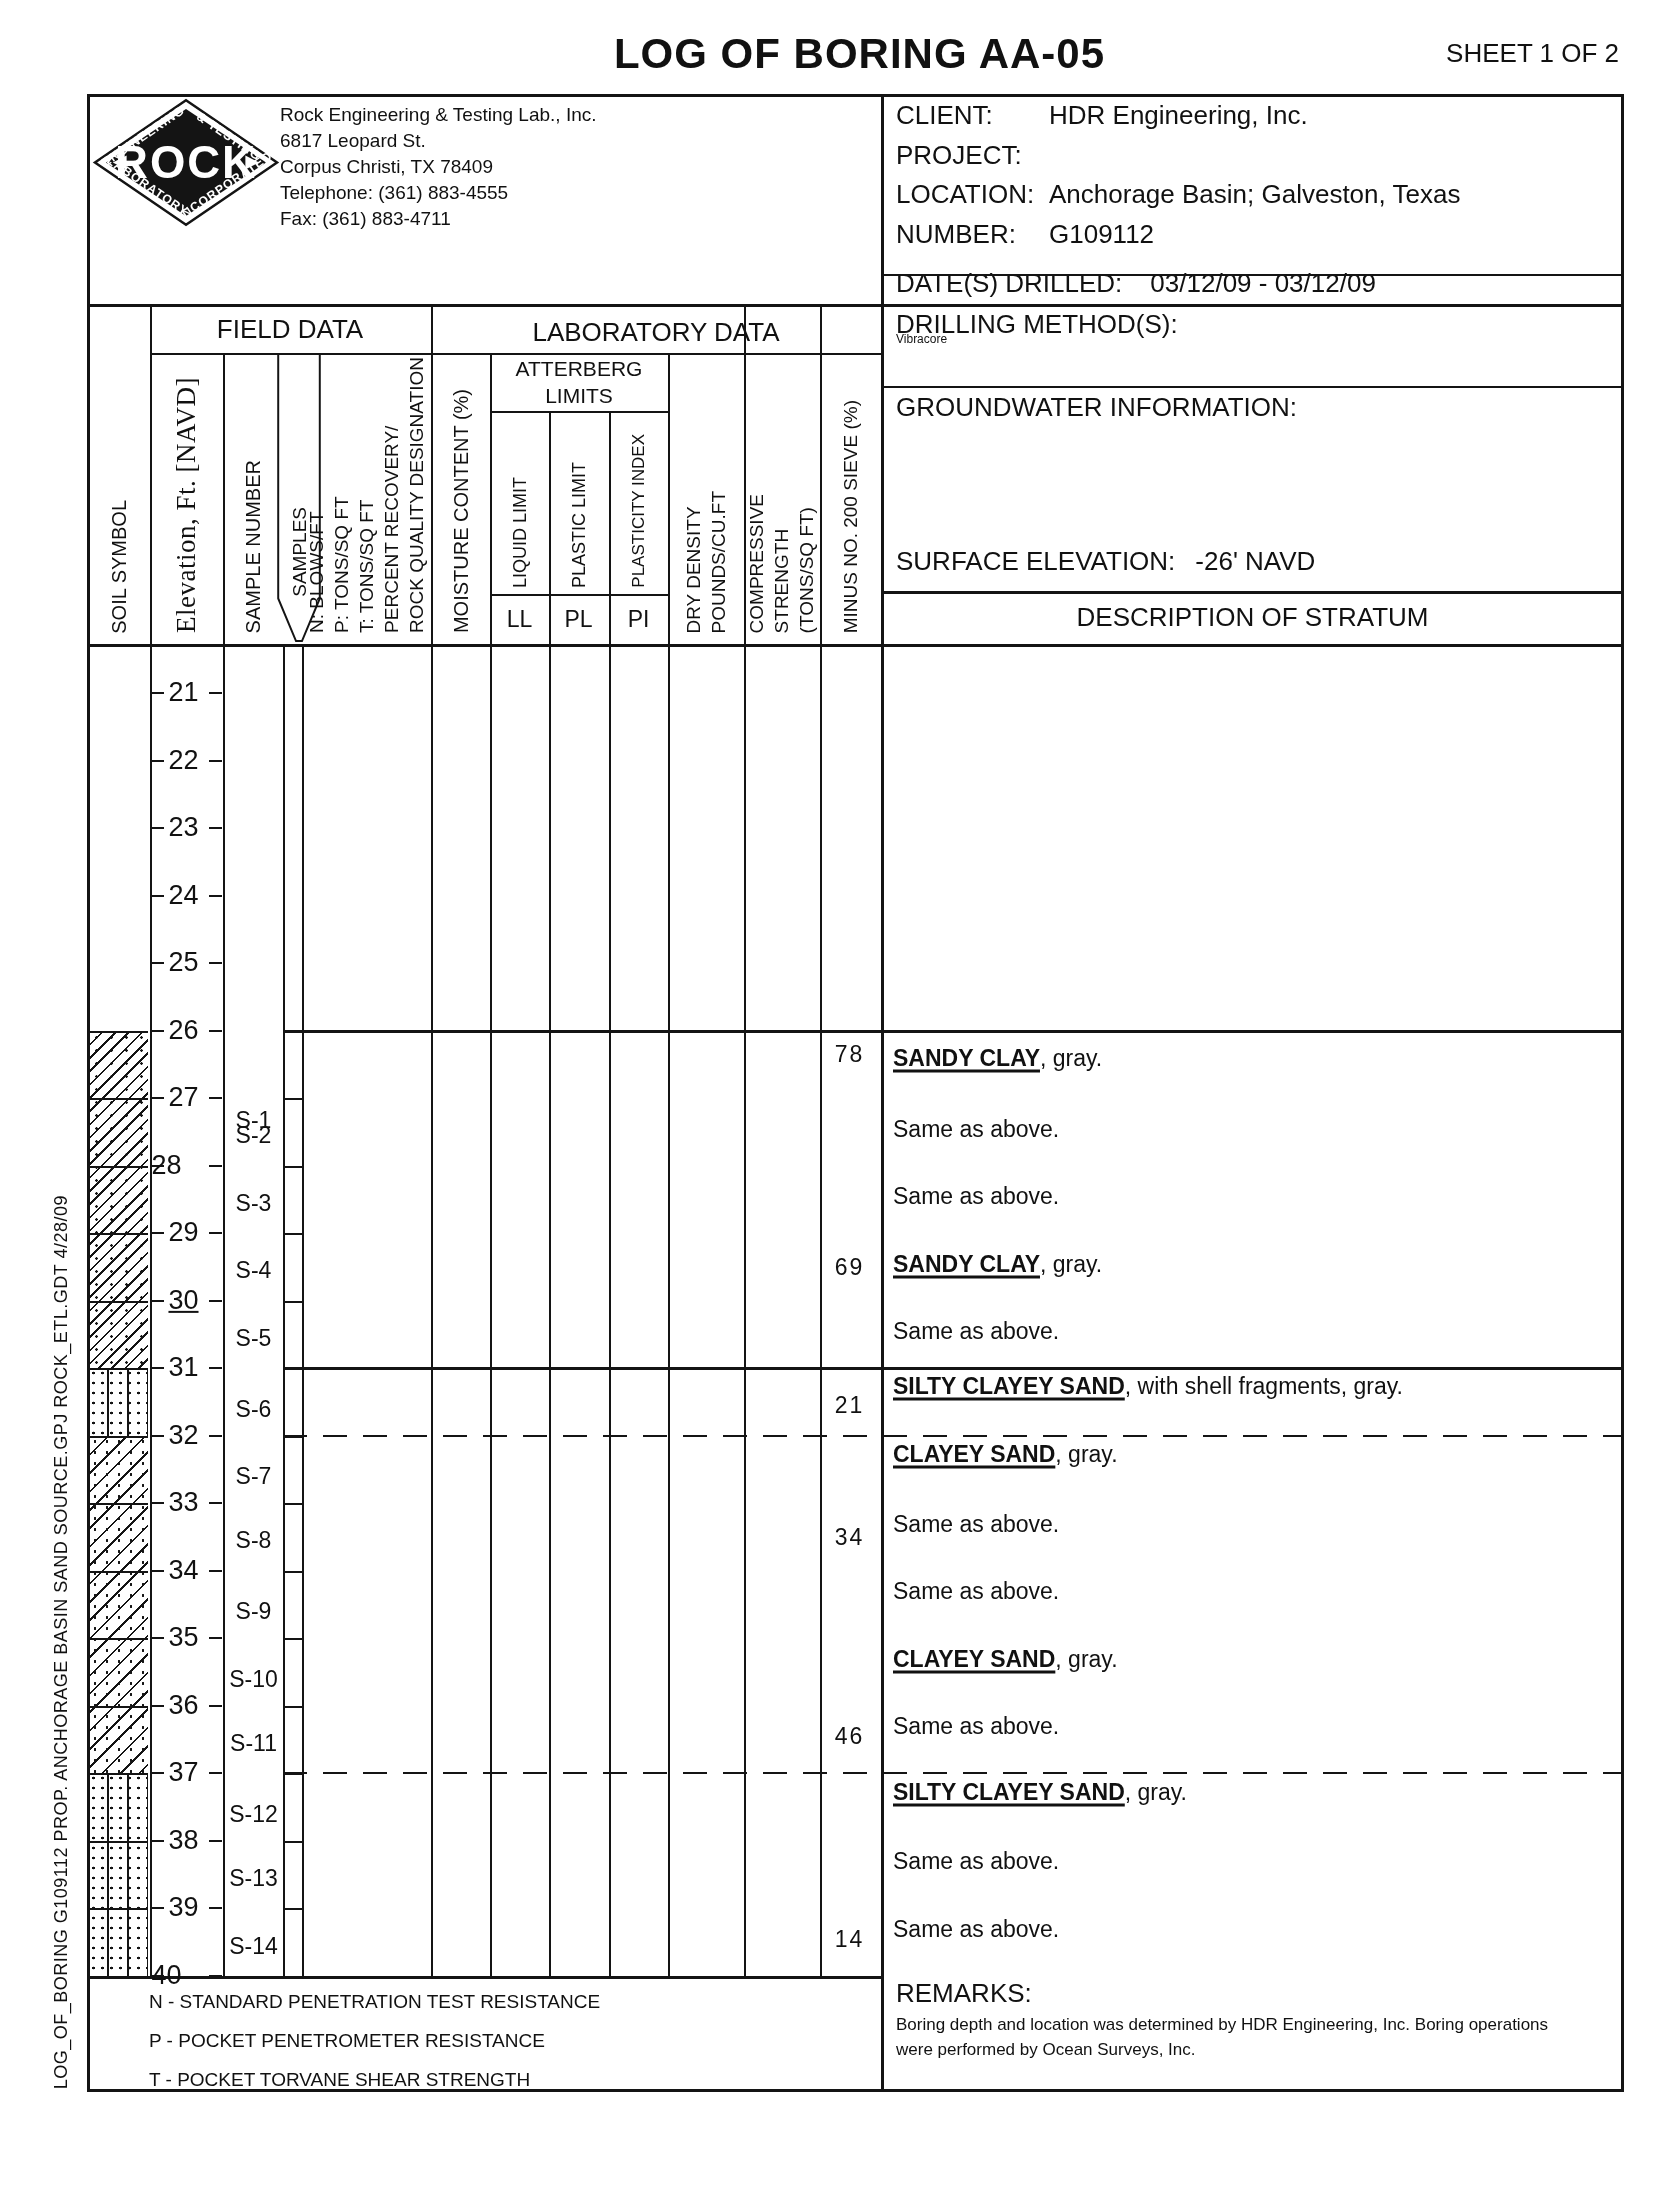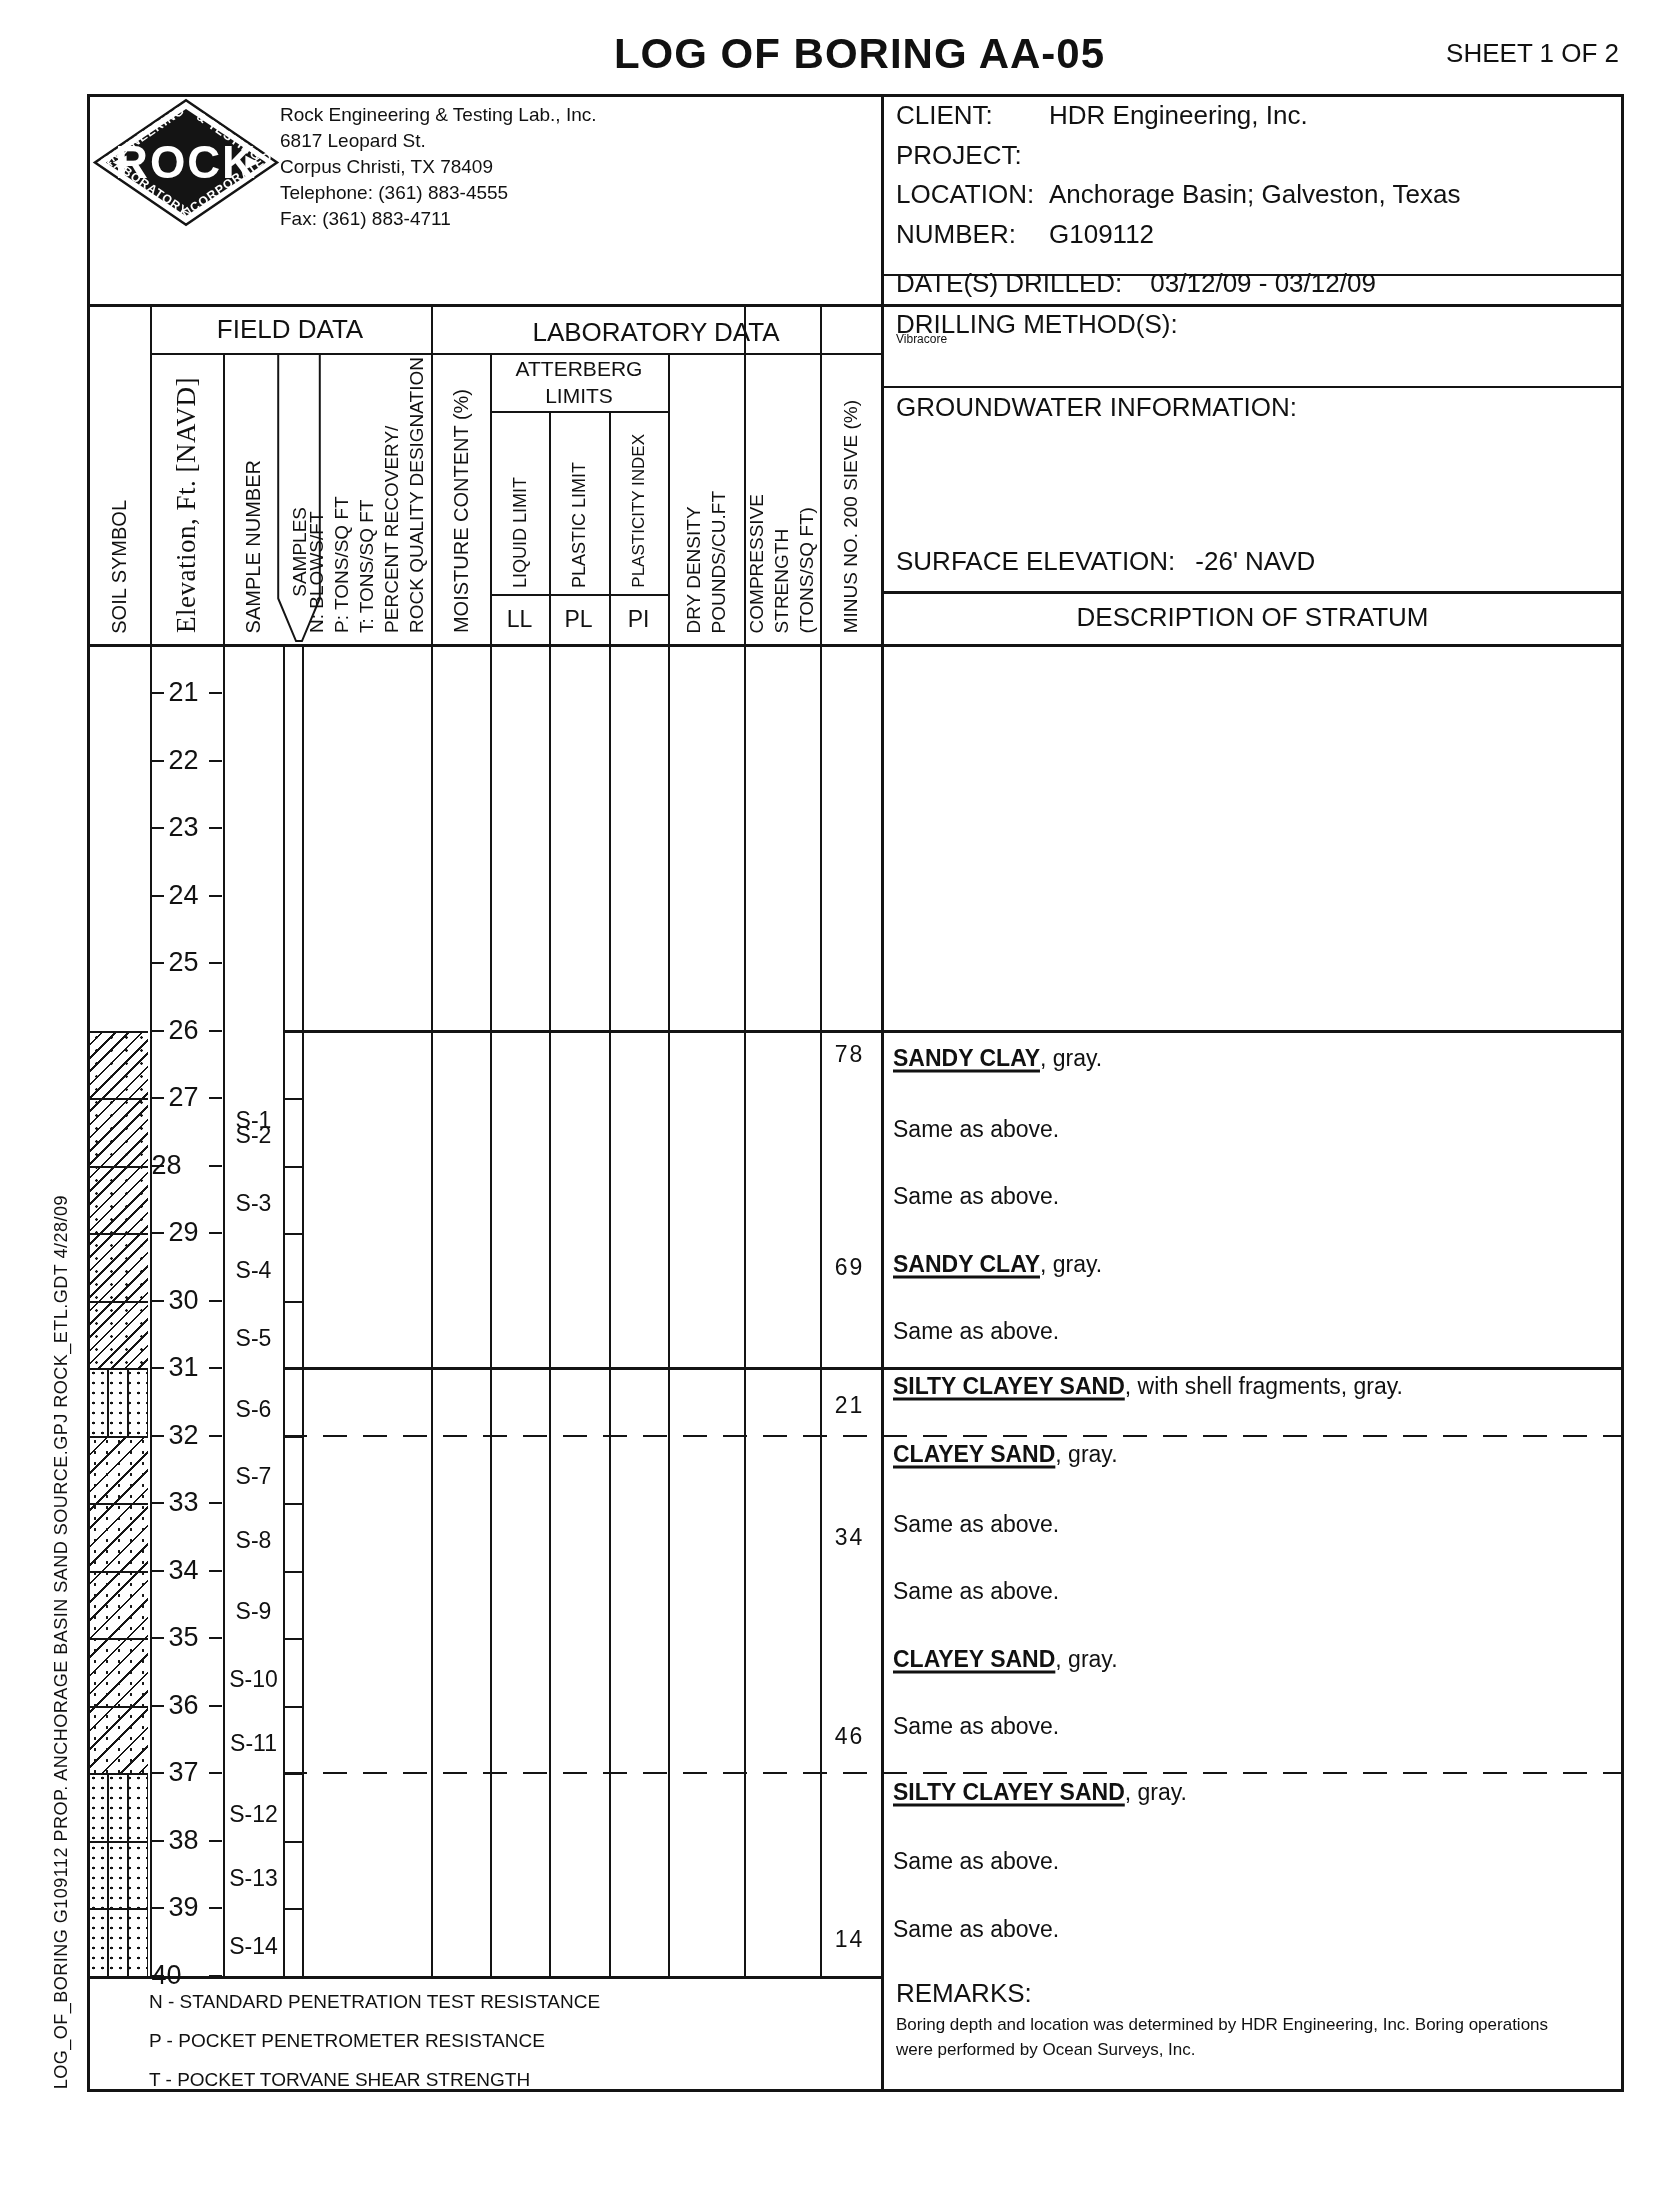--- a/index.html
+++ b/index.html
@@ -207,21 +207,21 @@
     <div class="tick" style="left: 209px; top: 1097px;"></div>
     <div class="depth-label" style="left: 157px; top: 1098px;">27</div>
     <div class="tick" style="left: 151px; top: 1165px;"></div>
     <div class="tick" style="left: 209px; top: 1165px;"></div>
     <div class="depth-label" style="left: 140px; top: 1166px;">28</div>
     <div class="tick" style="left: 151px; top: 1232px;"></div>
     <div class="tick" style="left: 209px; top: 1232px;"></div>
     <div class="depth-label" style="left: 157px; top: 1233px;">29</div>
     <div class="tick" style="left: 151px; top: 1300px;"></div>
     <div class="tick" style="left: 209px; top: 1300px;"></div>
-    <div class="depth-label" style="left: 157px; top: 1301px;">30</div>
+    <div class="depth-label" style="left: 157px; top: 1301px; text-decoration: underline;">30</div>
     <div class="tick" style="left: 151px; top: 1367px;"></div>
     <div class="tick" style="left: 209px; top: 1367px;"></div>
     <div class="depth-label" style="left: 157px; top: 1368px;">31</div>
     <div class="tick" style="left: 151px; top: 1435px;"></div>
     <div class="tick" style="left: 209px; top: 1435px;"></div>
     <div class="depth-label" style="left: 157px; top: 1436px;">32</div>
     <div class="tick" style="left: 151px; top: 1502px;"></div>
     <div class="tick" style="left: 209px; top: 1502px;"></div>
     <div class="depth-label" style="left: 157px; top: 1503px;">33</div>
     <div class="tick" style="left: 151px; top: 1570px;"></div>

